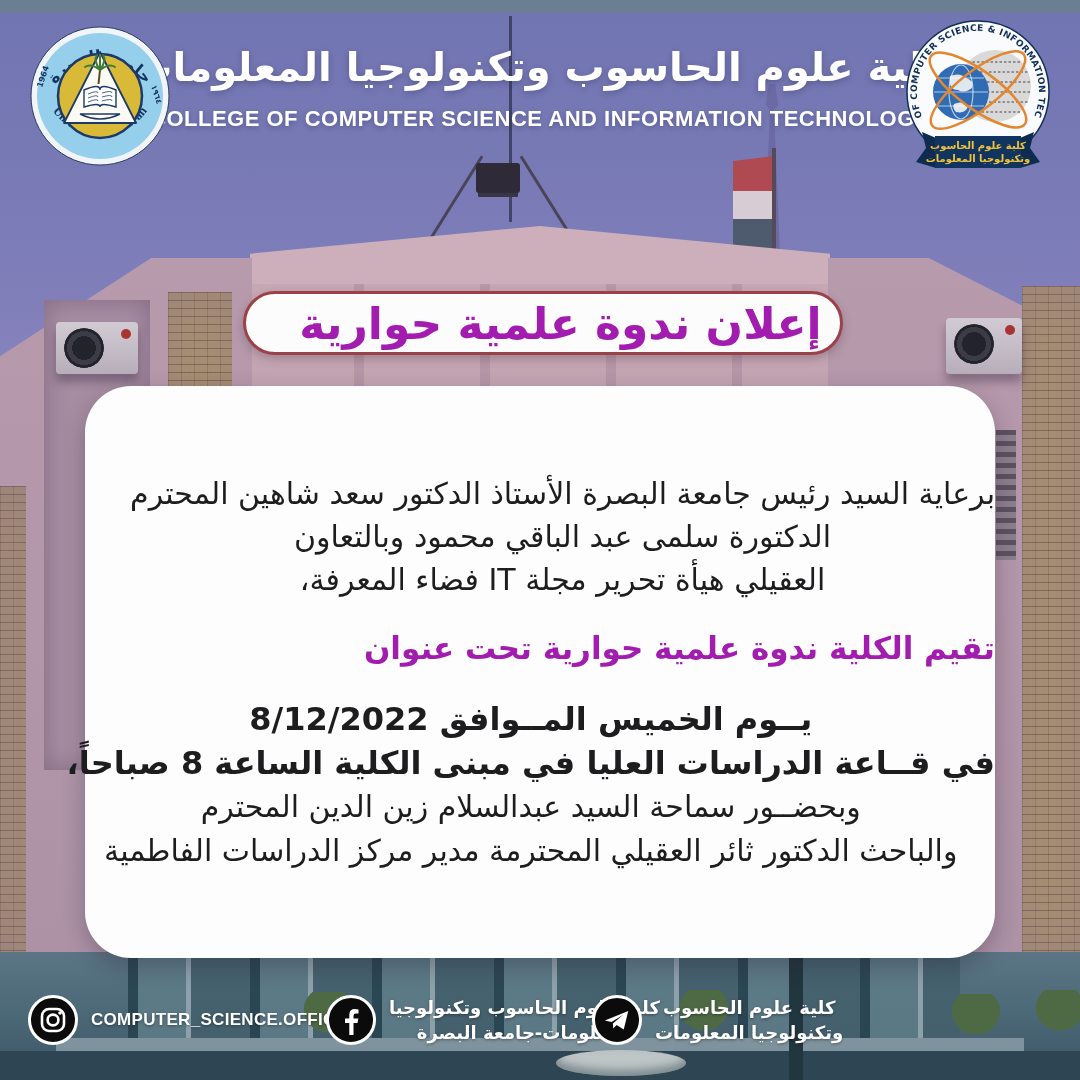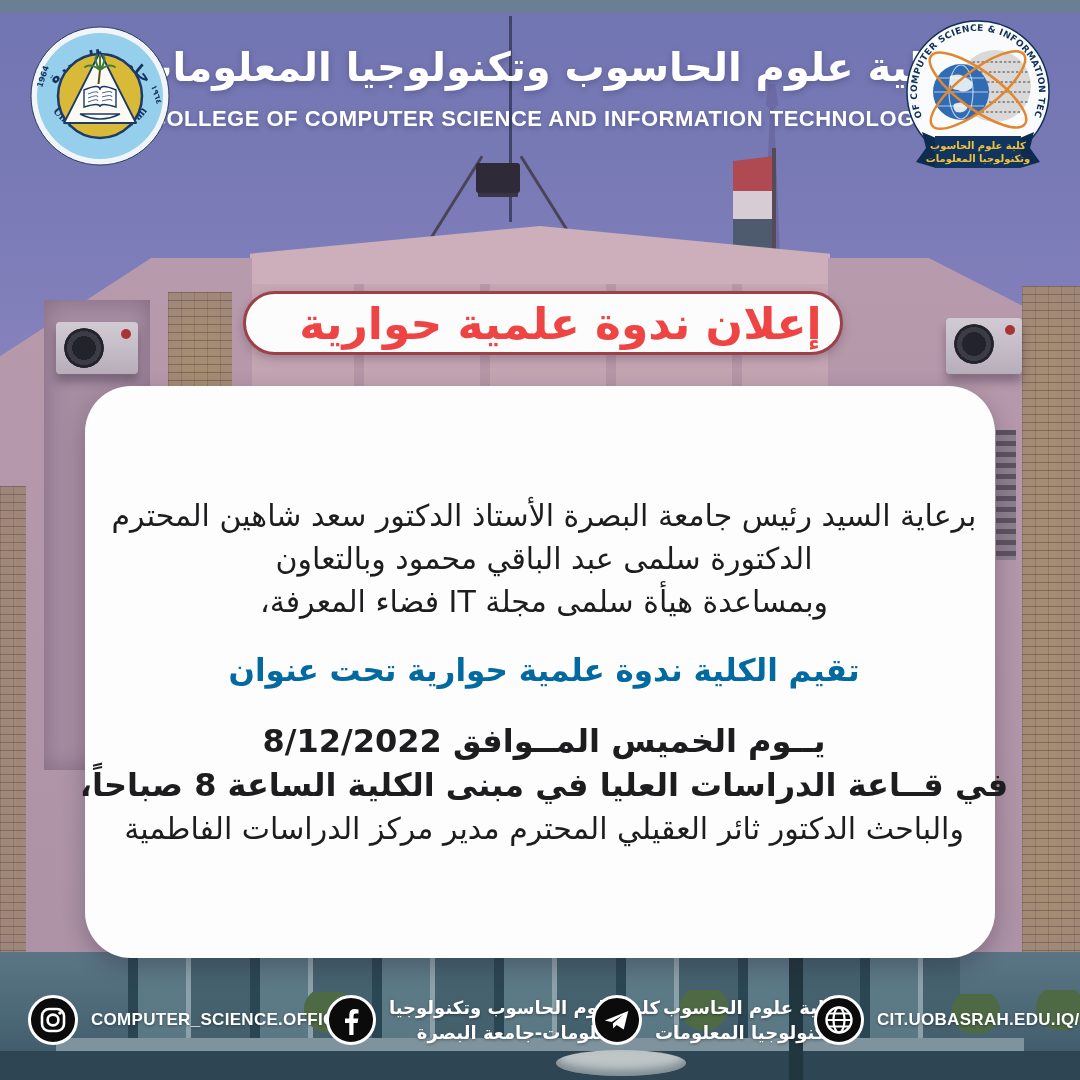--- a/index.html
+++ b/index.html
@@ -69,30 +69,30 @@
     font-family:"Liberation Sans",sans-serif;font-size:22px;font-weight:bold;letter-spacing:.5px;
     text-shadow:0 2px 5px rgba(40,40,80,.35);}
   .logo-univ{left:30px;top:26px;width:140px;height:140px;}
   .logo-coll{left:902px;top:20px;width:152px;height:160px;}
 
   
   .banner{left:243px;top:291px;width:600px;height:64px;background:#fcfcfc;
     border:3px solid #9c4148;border-radius:32px;box-sizing:border-box;
     display:flex;align-items:center;justify-content:center;
     box-shadow:0 4px 10px rgba(50,30,50,.25);}
-  .banner-text{font-size:44px;font-weight:bold;color:#ef4444;direction:rtl;white-space:nowrap;margin-left:35px;}
+  .banner-text{font-size:44px;font-weight:bold;color:#a21caf;direction:rtl;white-space:nowrap;margin-left:35px;}
 
   
   .card{left:85px;top:386px;width:910px;height:572px;background:#fdfdfd;border-radius:46px;
-    box-sizing:border-box;display:flex;flex-direction:column;align-items:center;justify-content:center;
+    box-sizing:border-box;display:flex;flex-direction:column;align-items:flex-end;justify-content:center;
     box-shadow:0 8px 22px rgba(40,25,45,.30);padding-left:8px;}
   .card .line{direction:rtl;text-align:center;white-space:nowrap;color:#1d1d1f;}
   .intro .line{font-size:30px;line-height:43px;}
   .highlight{margin-top:26px;}
-  .highlight .line{font-size:31px;line-height:42px;font-weight:bold;color:#0369a1;}
+  .highlight .line{font-size:31px;line-height:42px;font-weight:bold;color:#a21caf;}
   .final{margin-top:28px;}
   .final .line.strong{font-size:32px;line-height:44px;font-weight:bold;}
   .final .line.normal{font-size:30px;line-height:44px;}
 
   
   .fgroup{top:994px;height:52px;display:flex;align-items:center;gap:13px;color:#fff;}
   .ficon{width:50px;height:50px;border-radius:50%;background:#0b0b0b;border:3px solid #fff;
     box-sizing:border-box;flex:0 0 auto;display:flex;align-items:center;justify-content:center;}
   .flabel-lat{font-family:"Liberation Sans",sans-serif;font-size:17px;font-weight:bold;letter-spacing:.3px;
     white-space:nowrap;text-shadow:0 1px 3px rgba(0,0,0,.4);}
@@ -188,29 +188,30 @@
   </svg>
 
   <div class="abs banner">
     <div class="banner-text">إعلان ندوة علمية حوارية</div>
   </div>
 
   <div class="abs card">
     <div class="intro">
       <div class="line">برعاية السيد رئيس جامعة البصرة الأستاذ الدكتور سعد شاهين المحترم</div>
       <div class="line">الدكتورة سلمى عبد الباقي محمود وبالتعاون</div>
-      <div class="line">وبمساعدة هيأة سلمى مجلة IT فضاء المعرفة،</div>
+      <div class="line">العقيلي هيأة تحرير مجلة IT فضاء المعرفة،</div>
     </div>
     <div class="highlight">
       <div class="line">تقيم الكلية ندوة علمية حوارية تحت عنوان</div>
     </div>
     <div class="final">
       <div class="line strong">يــوم الخميس المــوافق 8/12/2022</div>
       <div class="line strong">في قــاعة الدراسات العليا في مبنى الكلية الساعة 8 صباحاً،</div>
-      <div class="line normal">والباحث الدكتور ثائر العقيلي المحترم مدير مركز الدراسات الفاطمية</div>
+      <div class="line normal">وبحضــور سماحة السيد عبدالسلام زين الدين المحترم</div>
+      <div class="line normal">والباحث الدكتور ثائر العقيلي المحترمة مدير مركز الدراسات الفاطمية</div>
     </div>
   </div>
 
   <div class="abs fgroup fg-ig">
     <div class="ficon">
       <svg width="30" height="30" viewBox="0 0 30 30">
         <rect x="4" y="4" width="22" height="22" rx="7" fill="none" stroke="#fff" stroke-width="2.6"></rect>
         <circle cx="15" cy="15" r="5.4" fill="none" stroke="#fff" stroke-width="2.6"></circle>
         <circle cx="22" cy="8" r="1.8" fill="#fff"></circle>
       </svg>
@@ -235,24 +236,14 @@
       <svg width="30" height="30" viewBox="0 0 32 32">
         <path d="M3 16.5 L28 6.5 L23.2 26 L15.6 21.2 L12 25 L11.6 19.6 L22.5 10.5 L10.2 18.2 Z" fill="#fff"></path>
       </svg>
     </div>
     <div class="flabel-ar">
       <div>كلية علوم الحاسوب</div>
       <div>وتكنولوجيا المعلومات</div>
     </div>
   </div>
 
-  <div class="abs fgroup fg-web">
-    <div class="ficon">
-      <svg width="32" height="32" viewBox="0 0 32 32">
-        <circle cx="16" cy="16" r="12.5" fill="none" stroke="#fff" stroke-width="2.4"></circle>
-        <ellipse cx="16" cy="16" rx="5.5" ry="12.5" fill="none" stroke="#fff" stroke-width="2.2"></ellipse>
-        <path d="M3.5 16 h25 M5.5 9.5 h21 M5.5 22.5 h21" stroke="#fff" stroke-width="2.2" fill="none"></path>
-      </svg>
-    </div>
-    <div class="flabel-lat">CIT.UOBASRAH.EDU.IQ/</div>
-  </div>
 
 </div>
 
 </body></html>

